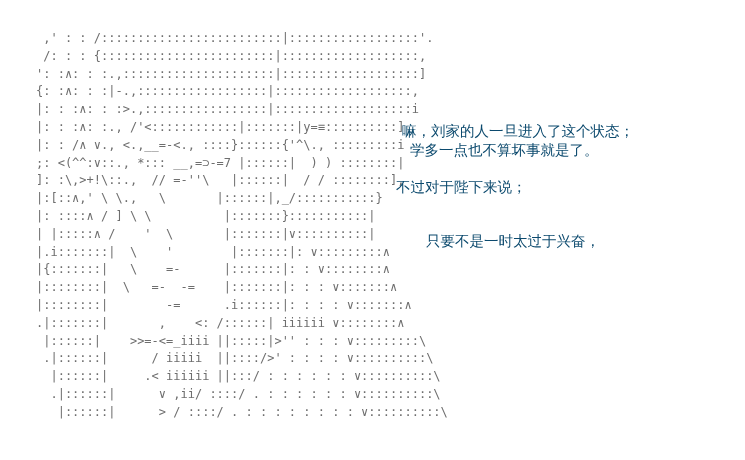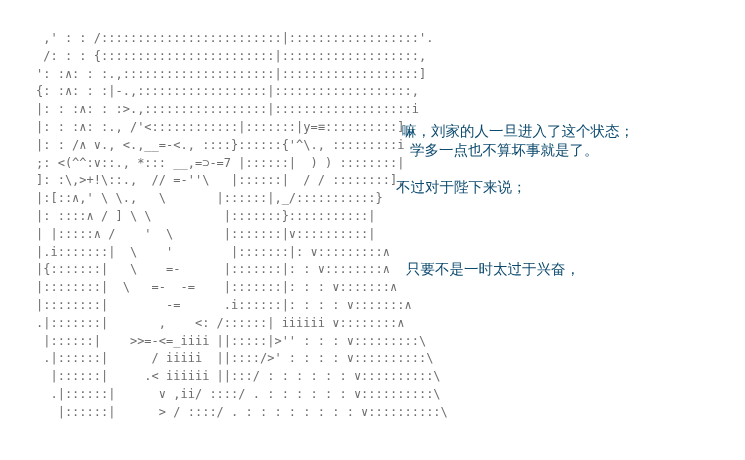--- a/index.html
+++ b/index.html
@@ -32,21 +32,21 @@
     color: #0c4a6e;
     font-size: 14.5px;
     line-height: 19px;
     white-space: nowrap;
     font-family: Liberation Serif, serif;
   }
   .dlg .l2 { display: block; padding-left: 8px; }
   .dlg .l1 { display: block; }
   #dlg-1 { left: 402px; top: 122px; }
   #dlg-2 { left: 396px; top: 178px; text-align: center; }
-  #dlg-3 { left: 406px; top: 232px; margin-top: 28px; }
+  #dlg-3 { left: 426px; top: 232px; }
 </style>
 </head>
 <body>
 
 <div id="stage">
 
   <pre id="aa"> ,' : : /:::::::::::::::::::::::::|::::::::::::::::::'.
  /: : : {::::::::::::::::::::::::|:::::::::::::::::::,
 ': :∧: : :.,:::::::::::::::::::::|:::::::::::::::::::]
 {: :∧: : :|-.,::::::::::::::::::|:::::::::::::::::::,

